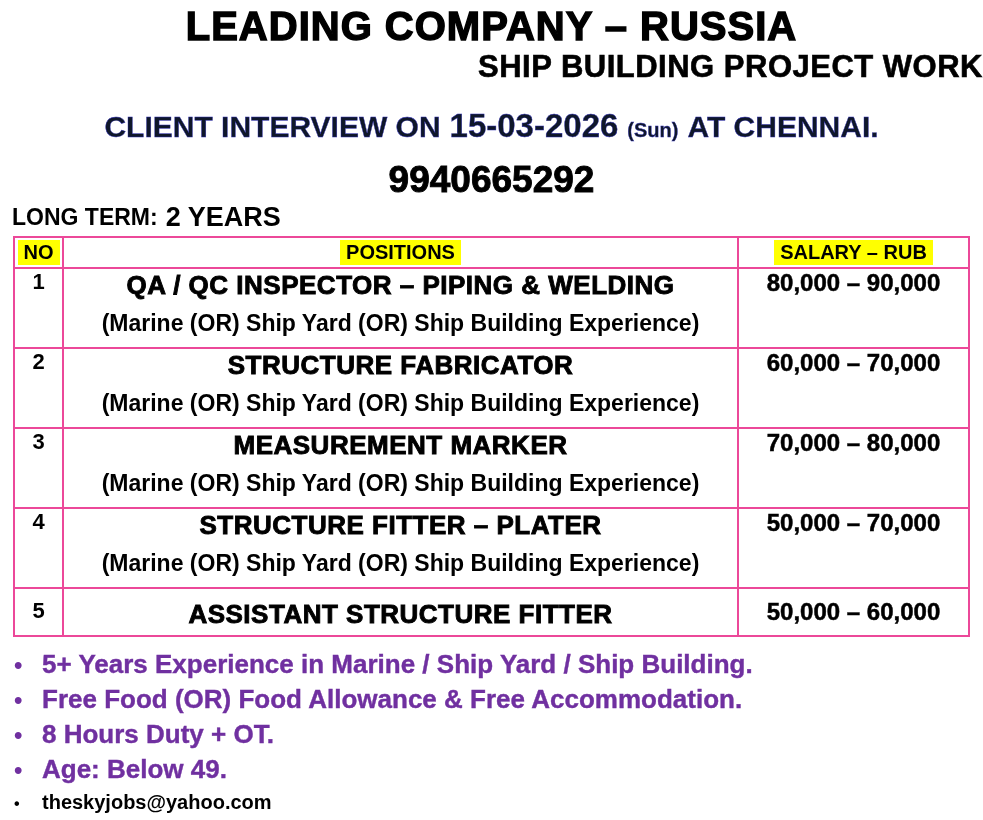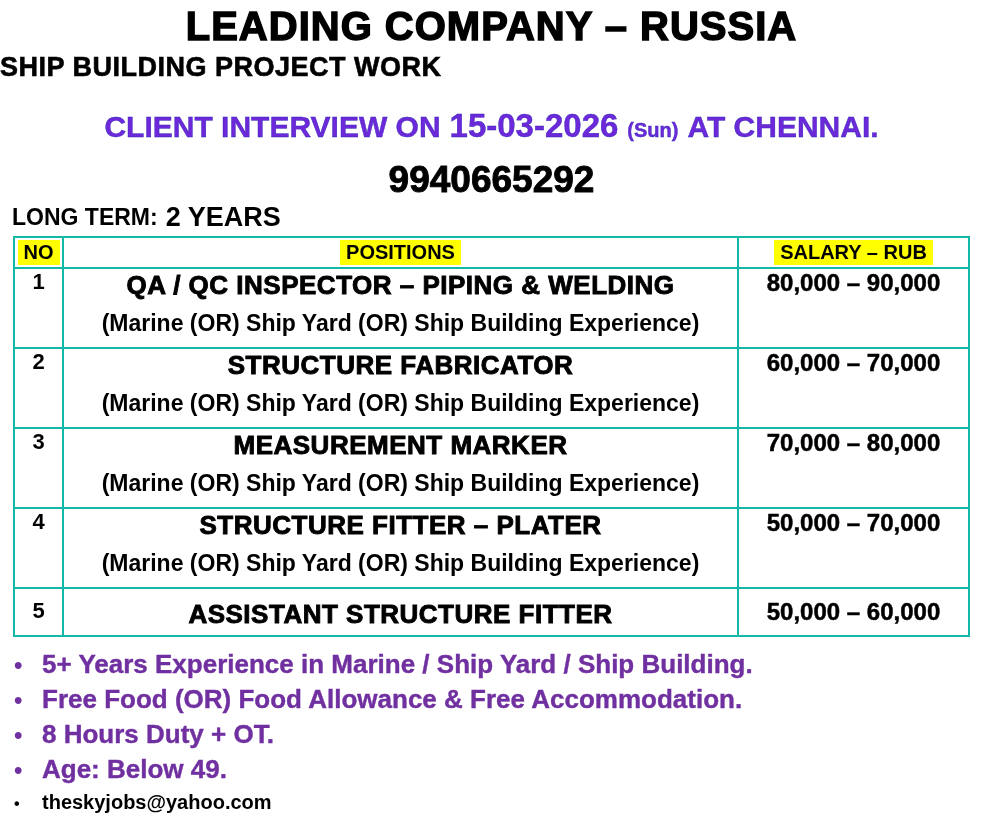--- a/index.html
+++ b/index.html
@@ -14,30 +14,30 @@
   
   .main-title{
     margin-top:2px;
     text-align:center;
     font-size:40px;line-height:48px;
     font-weight:bold;
     letter-spacing:1px;
     -webkit-text-stroke:1.4px #000;
   }
   .sub-title{
-    text-align:left;
-    font-size:27px;line-height:34px;
+    text-align:right;
+    font-size:31px;line-height:34px;
     font-weight:bold;
     letter-spacing:.5px;
     -webkit-text-stroke:.6px #000;
   }
   .interview-line{
     margin-top:22px;
     display:flex;justify-content:center;align-items:baseline;gap:9px;
-    color:#6d28d9;
+    color:#0f172a;
     font-weight:bold;
     font-size:30px;line-height:40px;
     -webkit-text-stroke:.4px #2b2bb4;
   }
   .interview-line .date{font-size:33px;}
   .interview-line .day{font-size:20px;}
   .contact-line{
     margin-top:8px;
     display:flex;justify-content:center;align-items:baseline;gap:10px;
     font-weight:bold;
@@ -52,21 +52,21 @@
     font-size:23px;line-height:26px;
   }
   .term-line .term-value{font-size:27px;}
   
   table.jobs{
     margin:6px 0 0 13px;
     width:955px;
     border-collapse:collapse;
     table-layout:fixed;
   }
-  table.jobs td{border:2px solid #14b8a6;padding:0;}
+  table.jobs td{border:2px solid #ec4899;padding:0;}
   col.c-no{width:49px;}
   col.c-pos{width:675px;}
   col.c-sal{width:231px;}
   tr.hdr td{height:29px;text-align:center;vertical-align:middle;}
   .hl{
     background:#ffff00;
     font-weight:bold;
     font-size:20px;
     padding:1px 6px;
     display:inline-block;

